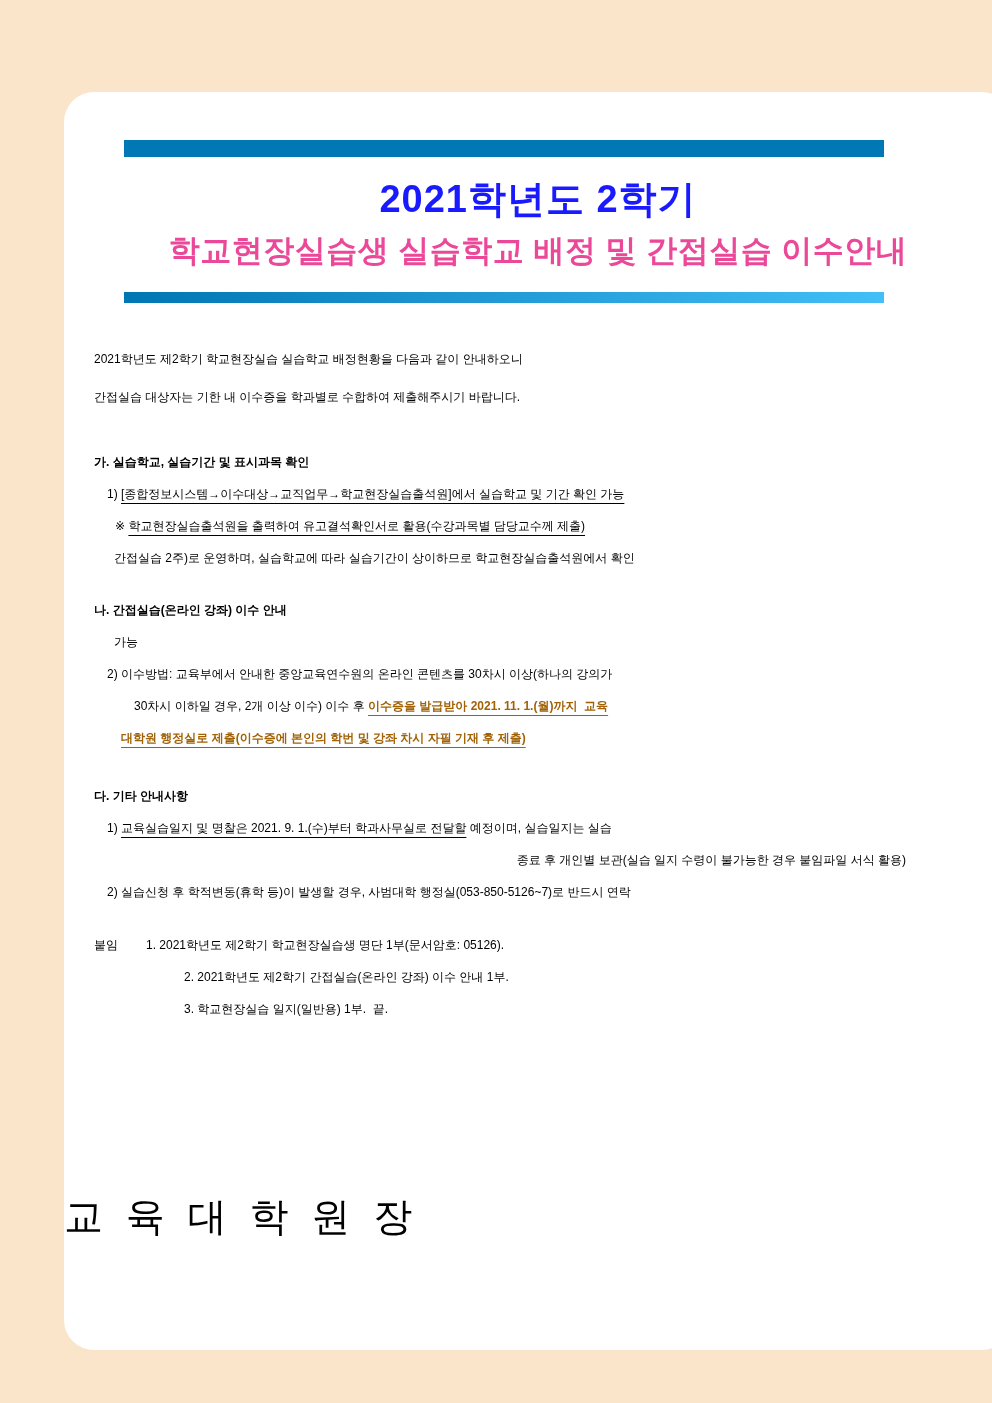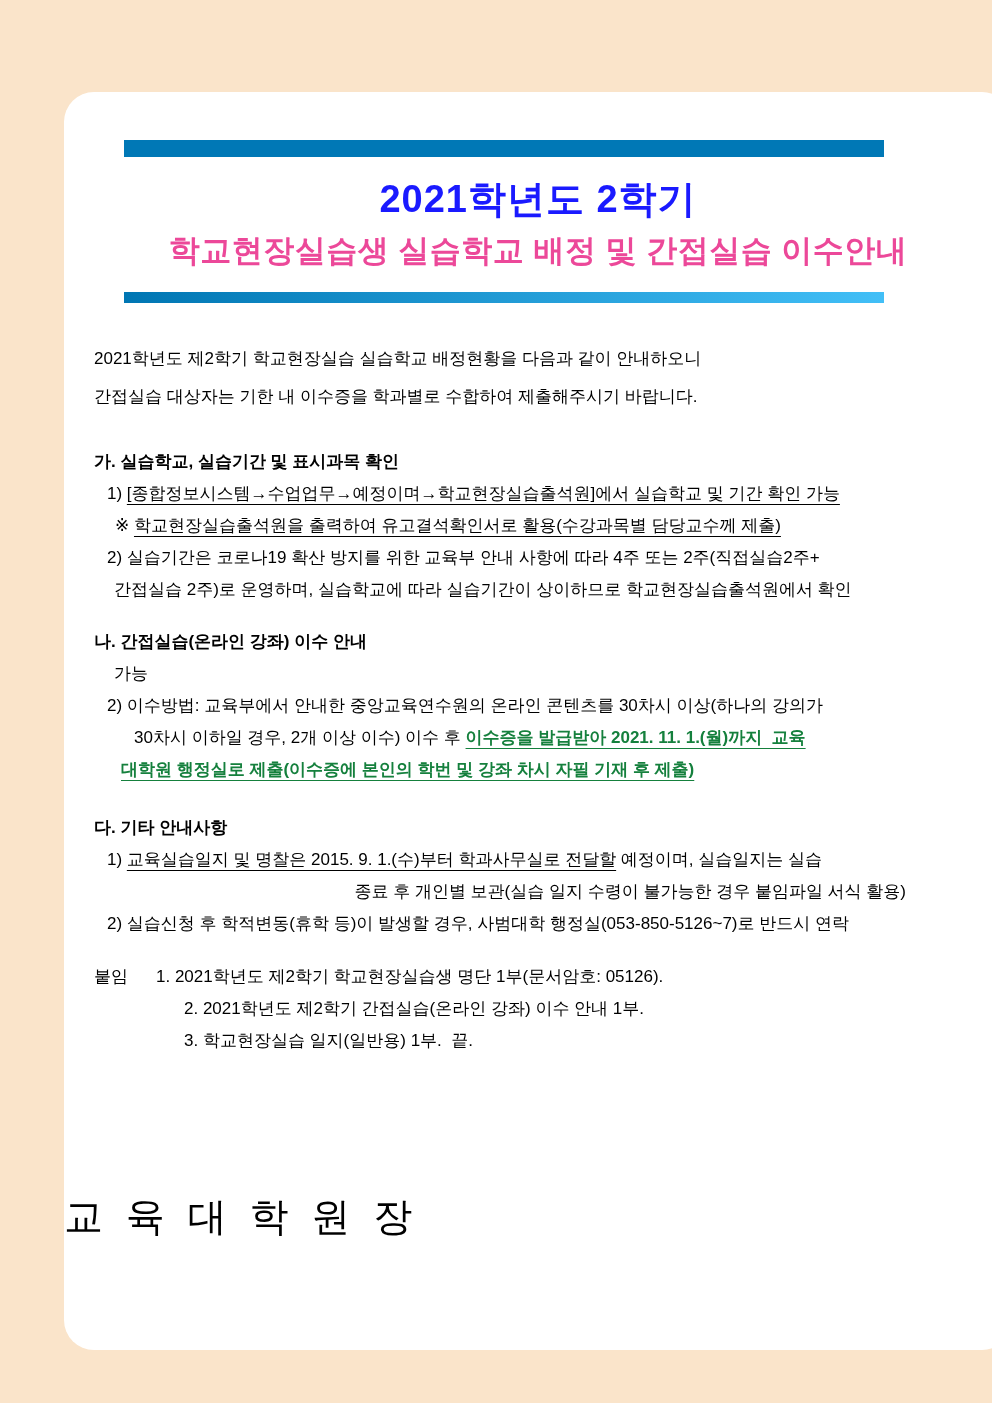--- a/index.html
+++ b/index.html
@@ -48,21 +48,21 @@
   .gradient-bar {
     position: absolute;
     left: 60px; top: 200px;
     width: 760px; height: 11px;
     background: linear-gradient(to right, #0076b3, #42bff7);
   }
   .body-text {
     position: absolute;
     left: 30px; top: 248px;
     width: 812px;
-    font-size: 17px;
+    font-size: 12px;
     color: #000000;
   }
   .line {
     line-height: 32px;
     white-space: pre;
   }
   .intro-line { line-height: 38px; }
   .sec-heading { font-weight: bold; }
   .ind-item  { padding-left: 13px; }
   .ind-note  { padding-left: 21px; }
@@ -74,21 +74,21 @@
   .gap-lg { margin-top: 30px; }
   .gap-b  { margin-top: 20px; }
   .gap-c  { margin-top: 26px; }
   .gap-att{ margin-top: 21px; }
   .u {
     text-decoration: underline;
     text-underline-offset: 5px;
     text-decoration-thickness: 1px;
   }
   .em-blue {
-    color: #15803d;
+    color: #a16207;
     font-weight: bold;
     text-decoration: underline;
     text-underline-offset: 5px;
   }
   .att-item1 { margin-left: 28px; }
   .signature {
     position: absolute;
     left: 0; right: 0; top: 1098px;
     font-size: 39px;
     color: #000000;
@@ -109,33 +109,32 @@
     <div class="doc-subtitle">학교현장실습생 실습학교 배정 및 간접실습 이수안내</div>
 
     <div class="gradient-bar"></div>
 
     <div class="body-text">
 
       <div class="line intro-line">2021학년도 제2학기 학교현장실습 실습학교 배정현황을 다음과 같이 안내하오니</div>
       <div class="line intro-line">간접실습 대상자는 기한 내 이수증을 학과별로 수합하여 제출해주시기 바랍니다.</div>
 
       <div class="line sec-heading gap-lg">가. 실습학교, 실습기간 및 표시과목 확인</div>
-      <div class="line ind-item"><span>1) </span><span class="u">[종합정보시스템→수업업무→예정이며→학교현장실습출석원]에서 실습학교 및 기간 확인 가능</span></div>
+      <div class="line ind-item"><span>1) </span><span class="u">[종합정보시스템→이수대상→교직업무→학교현장실습출석원]에서 실습학교 및 기간 확인 가능</span></div>
       <div class="line ind-note"><span>※ </span><span class="u">학교현장실습출석원을 출력하여 유고결석확인서로 활용(수강과목별 담당교수께 제출)</span></div>
-      <div class="line ind-item">2) 실습기간은 코로나19 확산 방지를 위한 교육부 안내 사항에 따라 4주 또는 2주(직접실습2주+</div>
       <div class="line ind-cont">간접실습 2주)로 운영하며, 실습학교에 따라 실습기간이 상이하므로 학교현장실습출석원에서 확인</div>
       <div class="line sec-heading gap-b">나. 간접실습(온라인 강좌) 이수 안내</div>
 
       <div class="line ind-cont">가능</div>
       <div class="line ind-item">2) 이수방법: 교육부에서 안내한 중앙교육연수원의 온라인 콘텐츠를 30차시 이상(하나의 강의가</div>
       <div class="line ind-cont2"><span>30차시 이하일 경우, 2개 이상 이수) 이수 후 </span><span class="em-blue">이수증을 발급받아 2021. 11. 1.(월)까지  교육</span></div>
       <div class="line ind-cont3"><span class="em-blue">대학원 행정실로 제출(이수증에 본인의 학번 및 강좌 차시 자필 기재 후 제출)</span></div>
 
       <div class="line sec-heading gap-c">다. 기타 안내사항</div>
-      <div class="line ind-item"><span>1) </span><span class="u">교육실습일지 및 명찰은 2015. 9. 1.(수)부터 학과사무실로 전달할</span><span> 예정이며, 실습일지는 실습</span></div>
+      <div class="line ind-item"><span>1) </span><span class="u">교육실습일지 및 명찰은 2021. 9. 1.(수)부터 학과사무실로 전달할</span><span> 예정이며, 실습일지는 실습</span></div>
       <div class="line ind-cont4">종료 후 개인별 보관(실습 일지 수령이 불가능한 경우 붙임파일 서식 활용)</div>
       <div class="line ind-item">2) 실습신청 후 학적변동(휴학 등)이 발생할 경우, 사범대학 행정실(053-850-5126~7)로 반드시 연락</div>
 
       <div class="line gap-att"><span>붙임</span><span class="att-item1">1. 2021학년도 제2학기 학교현장실습생 명단 1부(문서암호: 05126).</span></div>
       <div class="line ind-att">2. 2021학년도 제2학기 간접실습(온라인 강좌) 이수 안내 1부.</div>
       <div class="line ind-att">3. 학교현장실습 일지(일반용) 1부.  끝.</div>
 
     </div>
 
     <div class="signature">교 육 대 학 원 장</div>

